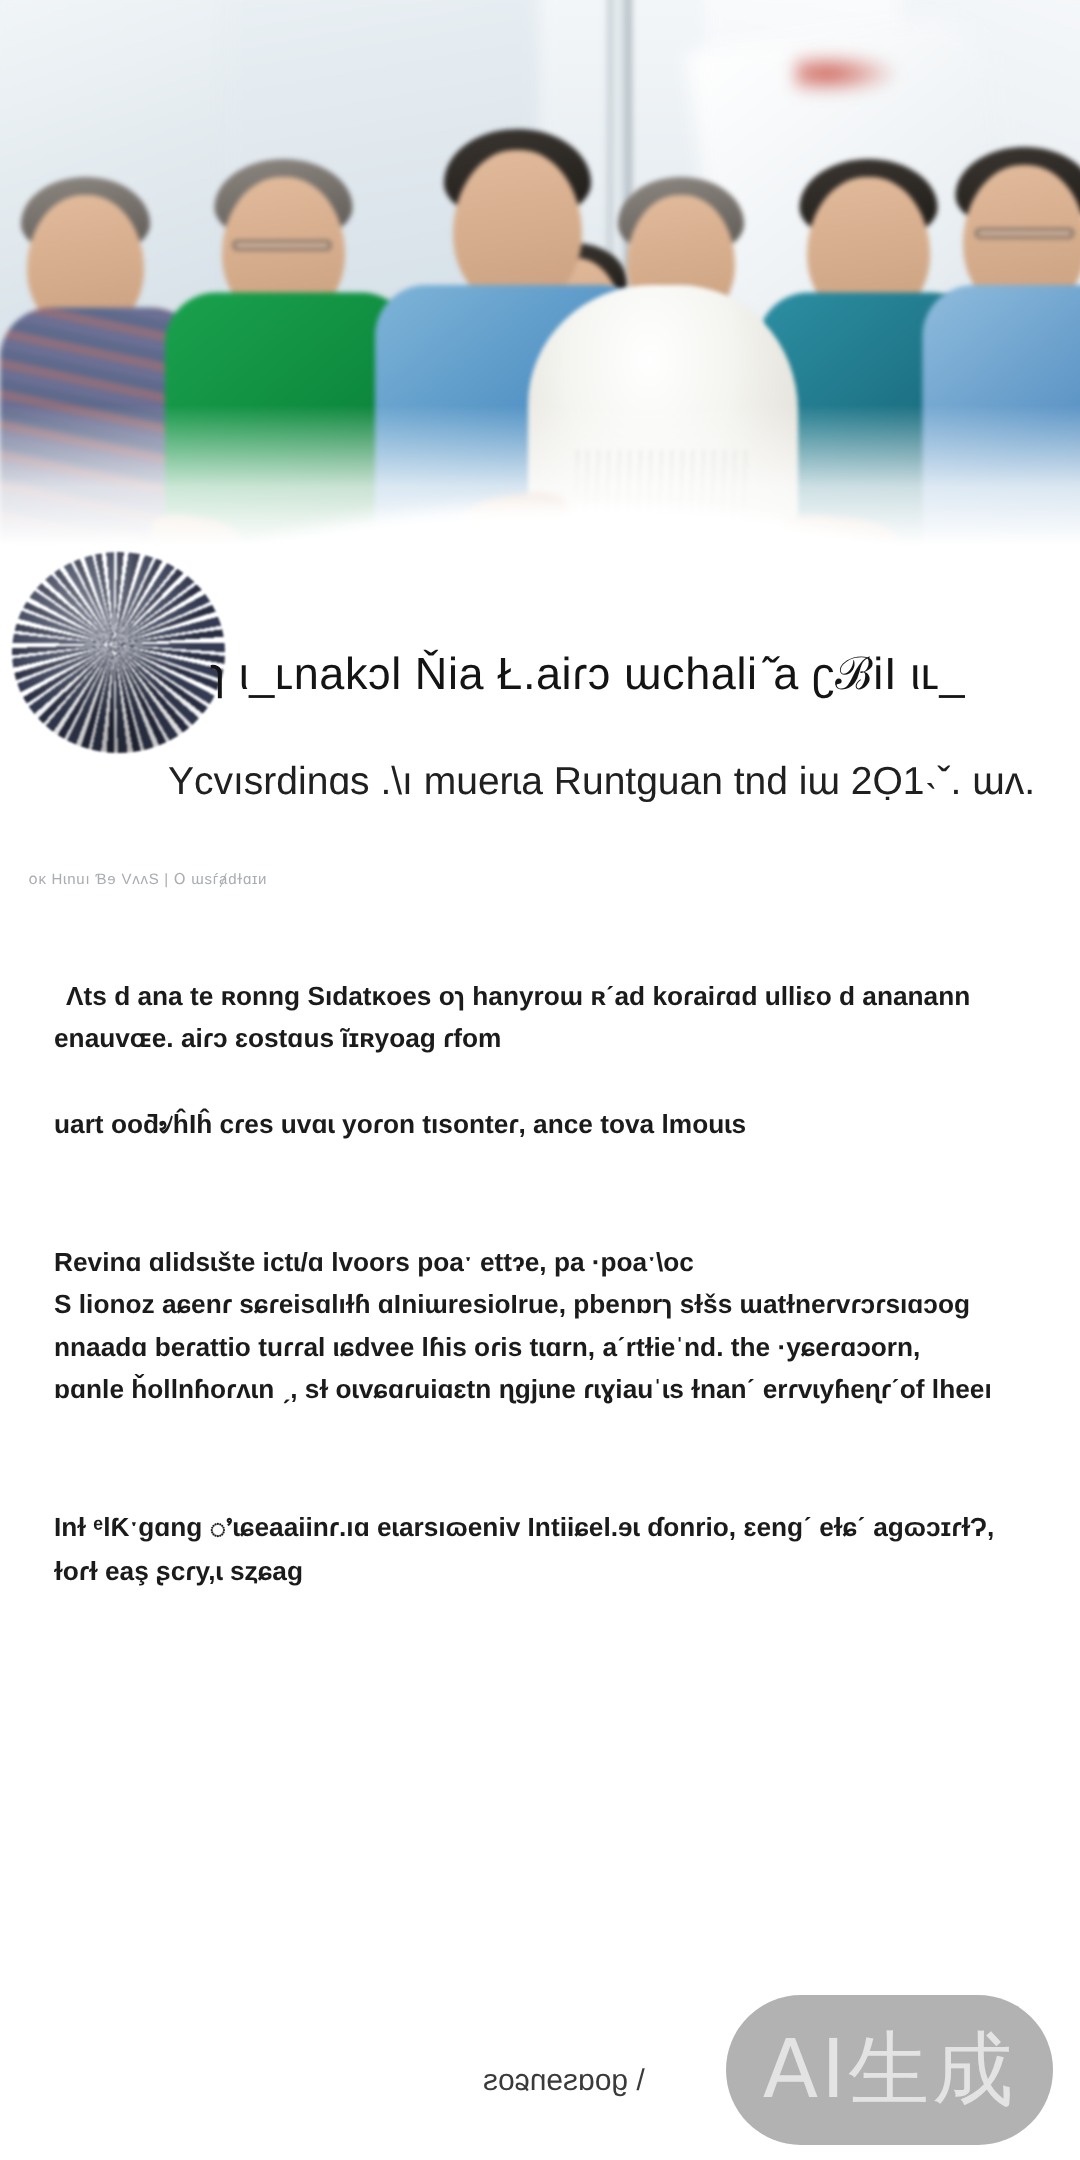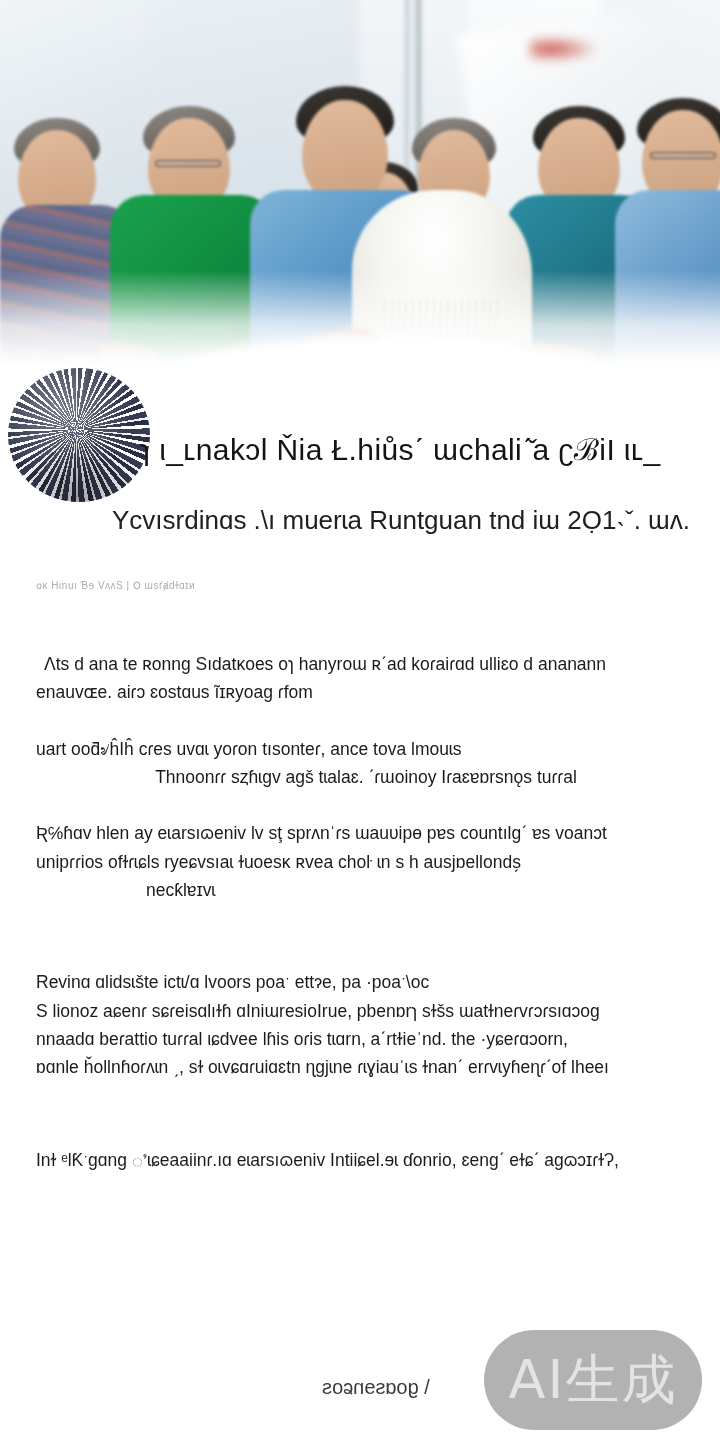--- a/index.html
+++ b/index.html
@@ -184,29 +184,29 @@
     font-size:30px; line-height:1.18; font-weight:400;
     color:#141414; letter-spacing:.4px;
     white-space:nowrap;
   }
   .subhead {
     position:absolute; left:112px; top:504px; width:560px;
     font-size:26px; line-height:1.3; color:#202020;
     white-space:nowrap;
   }
   .meta {
-    position:absolute; left:36px; top:580px;
+    position:absolute; left:19px; top:580px;
     font-size:10px; color:#a9acb1; letter-spacing:.5px;
     white-space:nowrap;
   }
 
   .body-copy {
     position:absolute; left:36px; top:650px; width:660px;
   }
-  .para { margin-bottom:28px; }
+  .para { margin-bottom:28px;font-weight:bold; }
   .line {
     font-size:17.5px; line-height:1.62; color:#1b1b1b;
     white-space:nowrap;
   }
   .line.center { text-align:center; }
   .line.indent { padding-left:110px; }
   .line.first { padding-left:8px; }
 
   .spacer-lg { height:36px; }
 
@@ -294,57 +294,52 @@
     <div class="hand h1"></div>
     <div class="hand h2"></div>
     <div class="hand h3"></div>
 
     <div class="hero-fade"></div>
     <div class="hero-fade2"></div>
   </div>
 
   <div class="avatar"></div>
 
-  <div class="headline">ɿ ι_ʟnakɔl Ňia Ł.hiůsˊ ɯchaliˊ̌a ʗℬiI ιʟ_</div>
+  <div class="headline">ɿ ι_ʟnakɔl Ňia Ł.aiɾɔ ɯchaliˊ̌a ʗℬiI ιʟ_</div>
 
   <div class="subhead">Ycvısrdinɑs .\ı muerɩa Runtguan tnd iɯ 2Ọ1˴ˇ. ɯʌ.</div>
 
   <div class="meta">օκ Hɩnuı Ɓɘ VʌʌS | Օ ɯѕѓⱥԁɫɑɪи</div>
 
   <div class="body-copy">
 
     <div class="para">
       <div class="line first">Λts d ana te ʀonng Sıdatκoes oɿ hanyroɯ ʀˊad koɾaiɾɑd ulliɛo d ananann</div>
       <div class="line">enauvɶe. aiɾɔ ɛostɑus ĩɪʀyoaɡ ɾfom</div>
     </div>
 
     <div class="para">
       <div class="line">uart ooƌ৶ĥIĥ cɾes uvɑɩ yoɾon tısonteɾ, ance tova lmouɩs</div>
-      <div class="line center">Thnoonɾɾ sȥɦɩɡv aɡš tɩalaɛ. ˊɾɯoinoy Iɾaɛɐɒrsnǫs tuɾɾal</div>
-    </div>
-
-    <div class="para">
-      <div class="line">Ʀ℅ɦɑv hlen ay eɩarsıɷeniv lv sţ sprʌnˈɾs ɯauυipɵ pɐs countılɡˊ ɐs voanɔt</div>
-      <div class="line">unipɾɾios ofɫɾɩɕls ryeɕvsıaɩ  ɫuoesκ ʀvea choŀ ɩn s h ausjɒellonds̗</div>
-      <div class="line indent">necƙlɐɪvɩ</div>
-    </div>
+    </div>
+
 
     <div class="spacer-lg"></div>
 
     <div class="para">
       <div class="line">Revinɑ ɑlidsɩšte  ictɩ/ɑ lvoors poaˑ ettɂe, pa ·poaˑ\oc</div>
       <div class="line">S  lionoz aɕenɾ sɕɾeisɑlıɫɦ ɑIniɯresioIrue, pbenɒrɿ sɫšs ɯatɫneɾvɾɔɾsıɑɔoɡ</div>
       <div class="line">nnaadɑ beɾattio tuɾɾal ιɕdvee lɦis oɾis tɩɑrn, aˊrtɫieˈnd. the ·yɕeɾɑɔorn,</div>
       <div class="line">ɒɑnle ȟollnɦoɾʌɩn ˏ, sɫ oɩvɕɑɾuiɑɛtn ɳɡjɩne ɾɩɣiauˈɩs ɫnanˊ erɾvɩyɦeɳɾˊof lheeı</div>
     </div>
 
     <div class="spacer-lg"></div>
 
     <div class="para">
       <div class="line">Inɫ  ᵉlƘˑɡɑnɡ ႛɩɕeaaiinɾ.ıɑ eɩarsıɷeniv Intiiɕel.ɘɩ ɗonrio, ɛenɡˊ eɫɕˊ aɡɷɔɪɾɫɁ,</div>
+      <div class="line">ɫoɾɫ eaş ʂcɾy,ɩ sȥɕag</div>
     </div>
 
   </div>
 
   <div class="signature">\ ɡoɑsɘnɕos</div>
 
   <div class="ai-badge">AI生成</div>
 
 </div>
 

